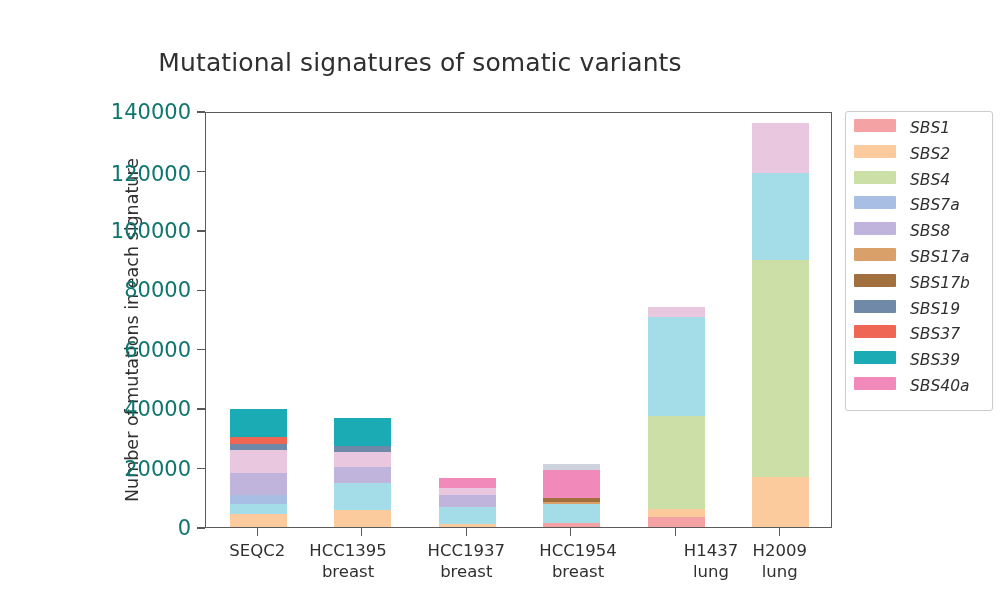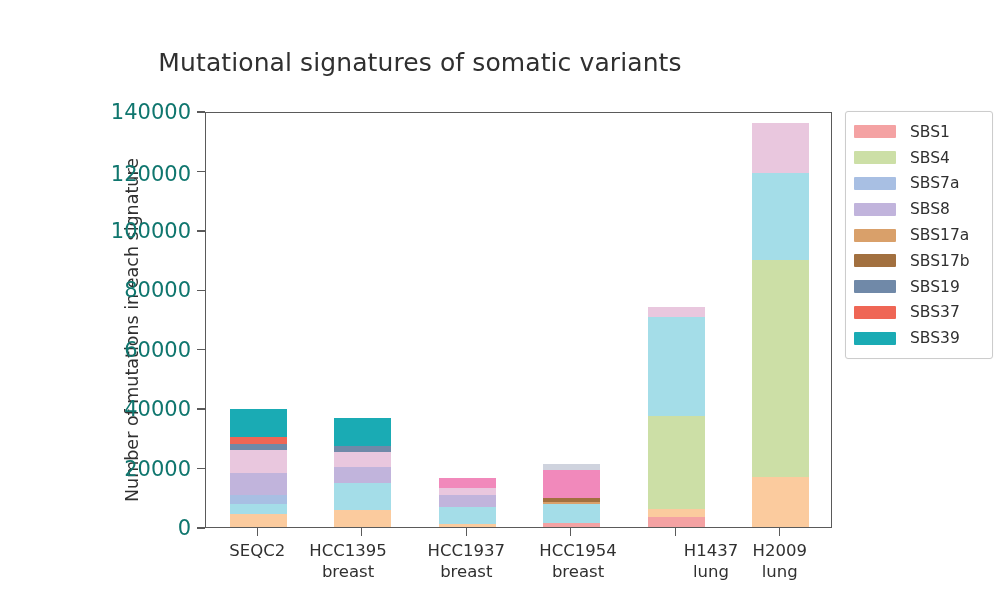--- a/index.html
+++ b/index.html
@@ -128,22 +128,22 @@
     width: 148px;
     box-sizing: border-box;
     border: 1px solid #cccccc;
     border-radius: 3px;
     background: #ffffff;
     padding: 7px 8px 7px 8px;
     box-shadow: 0 0 2px rgba(0,0,0,0.04);
   }
   .legend-row {
     display: flex;
-    align-items: center;
     height: 25.8px;
+    font-style: italic;
   }
   .legend-swatch {
     width: 42px;
     height: 13px;
     flex: 0 0 42px;
     border-radius: 1px;
   }
   .legend-text {
     margin-left: 14px;
     font-size: 15.5px;
@@ -244,20 +244,24 @@
       <div class="x-tick" style="left: 779.05px;"></div>
       <div class="x-tick-label" style="left: 779.75px;"><span>H2009</span><span class="l2">lung</span></div>
     </div>
 
   <div id="legend">
       <div class="legend-row">
         <span class="legend-swatch" style="background: rgb(244, 162, 163);"></span>
         <span class="legend-text">SBS1</span>
       </div>
       <div class="legend-row">
+        <span class="legend-swatch" style="background: rgb(251, 203, 158);"></span>
+        <span class="legend-text">SBS2</span>
+      </div>
+      <div class="legend-row">
         <span class="legend-swatch" style="background: rgb(204, 223, 166);"></span>
         <span class="legend-text">SBS4</span>
       </div>
       <div class="legend-row">
         <span class="legend-swatch" style="background: rgb(168, 191, 227);"></span>
         <span class="legend-text">SBS7a</span>
       </div>
       <div class="legend-row">
         <span class="legend-swatch" style="background: rgb(193, 180, 220);"></span>
         <span class="legend-text">SBS8</span>
@@ -275,15 +279,19 @@
         <span class="legend-text">SBS19</span>
       </div>
       <div class="legend-row">
         <span class="legend-swatch" style="background: rgb(239, 102, 85);"></span>
         <span class="legend-text">SBS37</span>
       </div>
       <div class="legend-row">
         <span class="legend-swatch" style="background: rgb(26, 171, 180);"></span>
         <span class="legend-text">SBS39</span>
       </div>
+      <div class="legend-row">
+        <span class="legend-swatch" style="background: rgb(241, 137, 187);"></span>
+        <span class="legend-text">SBS40a</span>
+      </div>
     </div>
 
 </div>
 
 </body></html>

